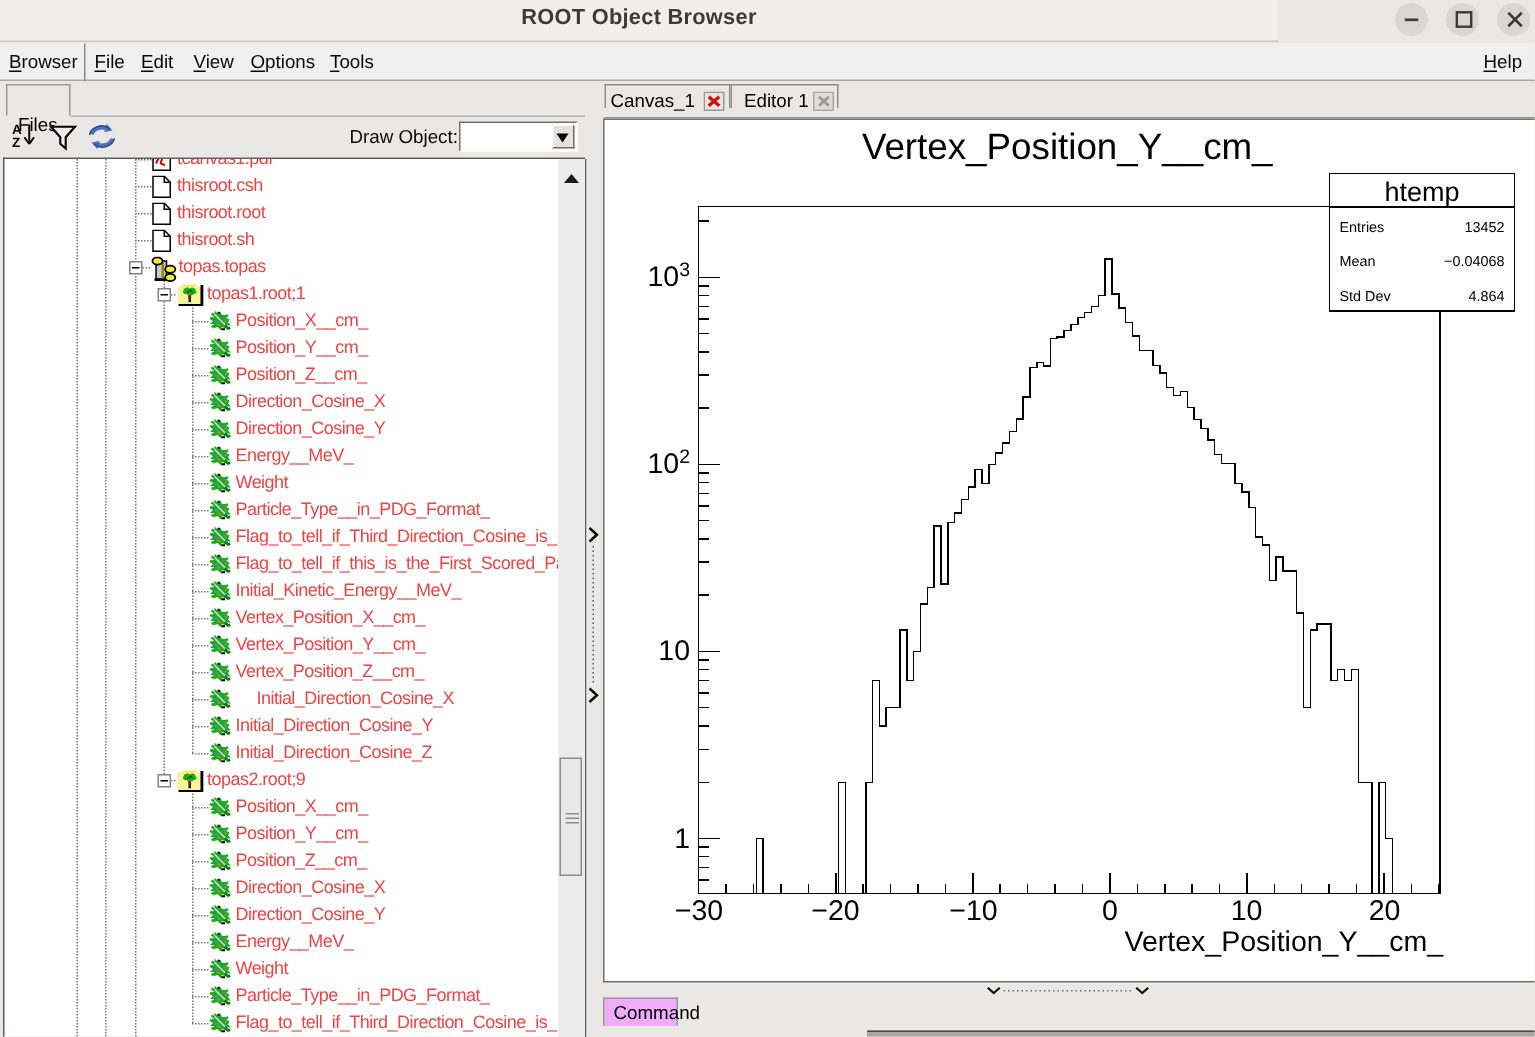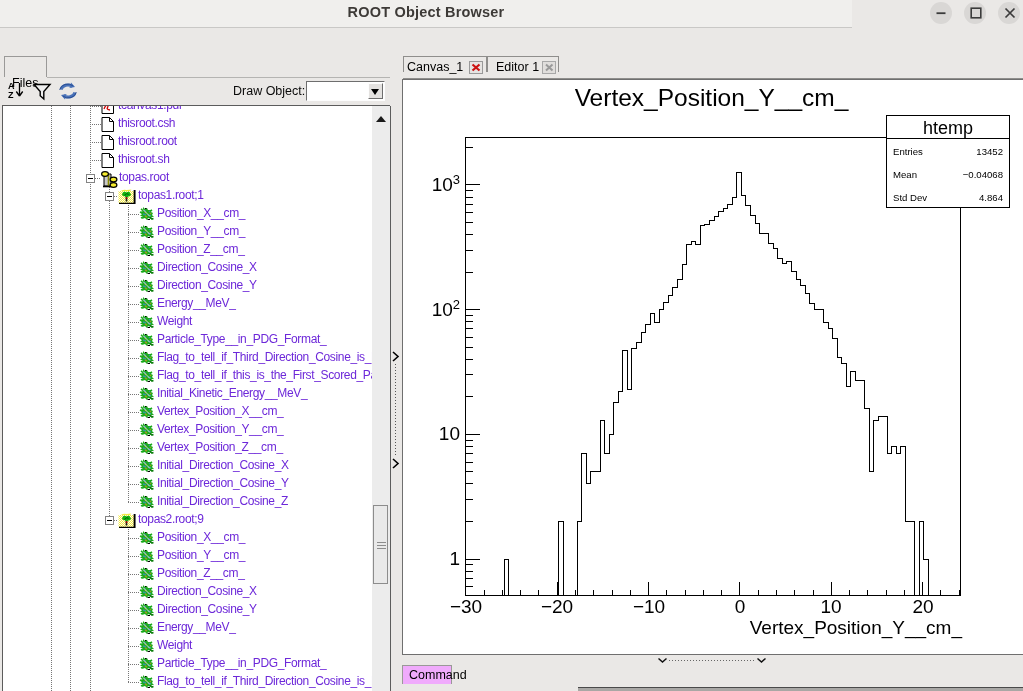--- a/index.html
+++ b/index.html
@@ -13,21 +13,21 @@
 #lpanel{left:0;top:54px;width:391px;height:637px}
 #ftab{position:absolute;left:4px;top:2px;width:43px;height:21px;background:#eae8e6;border:1px solid #9a9998;border-bottom:none;font-size:12.5px;padding:19px 0 0 7px}
 #ftabline{position:absolute;left:47px;top:23px;width:343px;height:1px;background:#b5b4b2}
 #drawopt{position:absolute;left:233px;top:30px;font-size:12.5px;color:#0a0a0a}
 #combo{position:absolute;left:306px;top:27px;width:79px;height:20px;background:#fff;border:1px solid;border-color:#6e6e6e #fdfdfd #fdfdfd #6e6e6e}
 #combobtn{position:absolute;right:1px;top:1px;width:15px;height:16px;background:#e4e2e0;border:1px solid;border-color:#fdfdfd #6e6e6e #6e6e6e #fdfdfd}
 #combobtn:after{content:"";position:absolute;left:2px;top:5px;border:4.5px solid transparent;border-top:6px solid #000}
 #treepanel{position:absolute;left:2px;top:51px;width:388px;height:586px;background:#fff;border-top:1px solid #5c5c5c;border-left:1px solid #5c5c5c;overflow:hidden}
 .vdot{position:absolute;width:1px;border-left:1px dotted #767676}
 .hdot{position:absolute;height:1px;border-top:1px dotted #767676}
-.tt{position:absolute;font-size:12px;letter-spacing:-0.35px;color:#6d28d9;white-space:pre}
+.tt{position:absolute;font-size:12px;letter-spacing:-0.35px;color:#ef4444;white-space:pre}
 .ic{position:absolute}
 .pm{position:absolute;width:9px;height:9px;background:#fff;border:1px solid #848484}
 .pm i{position:absolute;left:1px;top:3px;width:5px;height:1px;background:#000}
 #scroll{position:absolute;left:372px;top:52px;width:19px;height:639px;background:#ececec;border-right:1px solid #5c5c5c}
 #scroll .up{position:absolute;left:4px;top:5px;width:0;height:0;border:5px solid transparent;border-bottom:6.5px solid #1a1a1a}
 #thumb{position:absolute;left:1px;top:399px;width:15px;height:79px;background:#e9e9e9;border:1px solid #8c8c8c}
 #thumb:before{content:"";position:absolute;left:3px;top:36px;width:9px;height:1px;background:#8c8c8c;box-shadow:0 3px 0 #8c8c8c,0 6px 0 #8c8c8c}
 #vsplit{left:391px;top:54px;width:11px;height:637px;background:#eae8e6}
 #rpanel{left:402px;top:54px;width:621px;height:637px}
 .rtab{position:absolute;top:2px;height:16px;background:#eae8e6;border:1px solid #8f8e8c;border-bottom:none;font-size:12.5px}
@@ -41,20 +41,30 @@
 <div class="abs" id="title">
   <div class="t">ROOT Object Browser</div>
   <div class="wbtn" style="left:930px"></div>
   <div class="wbtn" style="left:964px"></div>
   <div class="wbtn" style="left:998px"></div>
   <svg class="abs" style="left:930px;top:2px" width="92" height="22" viewBox="0 0 92 22">
     <path d="M6.5 11.2h9" stroke="#3b3b3b" stroke-width="1.8"></path>
     <rect x="41.2" y="6.2" width="9.6" height="9.6" fill="none" stroke="#3b3b3b" stroke-width="1.6"></rect>
     <path d="M75.5 6.5l9 9M84.5 6.5l-9 9" stroke="#3b3b3b" stroke-width="1.7"></path>
   </svg>
+</div>
+<div class="abs" id="menubar">
+  <span style="left:6px"><u>B</u>rowser</span>
+  <span style="left:56px;top:0px;width:1px;height:25px;background:#8a8988"></span>
+  <span style="left:63px"><u>F</u>ile</span>
+  <span style="left:94px"><u>E</u>dit</span>
+  <span style="left:129px"><u>V</u>iew</span>
+  <span style="left:167px"><u>O</u>ptions</span>
+  <span style="left:220px"><u>T</u>ools</span>
+  <span style="left:989px"><u>H</u>elp</span>
 </div>
 <div class="abs" id="lpanel">
   <div id="ftab">Files</div>
   <div id="ftabline"></div>
   <svg class="abs" style="left:8px;top:27px" width="70" height="20" viewBox="0 0 70 20">
     <text x="0" y="8" font-size="9" font-weight="bold" fill="#1f35d4">A</text>
     <text x="0" y="17" font-size="9" font-weight="bold" fill="#d42020">Z</text>
     <path d="M11.5 2v13m0 0l-3.2-4.5m3.2 4.5l3.2-4.5" stroke="#000" stroke-width="1.3" fill="none"></path>
     <path d="M26 3.5h16l-6.2 7v7.5l-3.6-3.2v-4.3z" fill="#eee" stroke="#000" stroke-width="1.4"></path>
     <g fill="none" stroke="#4a72b8" stroke-width="3">
@@ -111,21 +121,21 @@
             <path d="M4 3h7v12H4Z" fill="#c8c8c8" stroke="#000" stroke-width="1"></path>
             <path d="M8.5 3v12" stroke="#8a8a00" stroke-width="1.6"></path>
             <path d="M3 15.5h8.5" stroke="#000" stroke-width="1.6"></path>
             <g stroke="#000" stroke-width="1.2">
               <ellipse cx="5" cy="3" rx="3.4" ry="2.4" fill="#f6ec2e"></ellipse>
               <ellipse cx="13.5" cy="8.5" rx="3.4" ry="2.4" fill="#f6ec2e"></ellipse>
               <ellipse cx="13.5" cy="14" rx="3.4" ry="2.4" fill="#f6ec2e"></ellipse>
             </g>
             <path d="M3.6 3h2.8M12.1 8.5h2.8M12.1 14h2.8" stroke="#f6ec2e" stroke-width="1"></path>
           </svg></div>
-<div class="tt" style="left:116px;top:64.0px">topas.root</div>
+<div class="tt" style="left:116px;top:64.0px">topas.topas</div>
 <div class="pm" style="left:102px;top:85.5px">
           <i></i>
         </div>
 <div class="hdot" style="left:111px;top:90.0px;width:3px"></div>
 <div class="ic" style="left:114px;top:82.0px"><svg width="19" height="16" viewBox="0 0 19 16">
             <defs>
               <pattern id="chk" width="2" height="2" patternUnits="userSpaceOnUse">
                 <rect width="2" height="2" fill="#fffef0"></rect>
                 <rect width="1" height="1" fill="#f2ea41"></rect>
                 <rect x="1" y="1" width="1" height="1" fill="#f2ea41"></rect>
@@ -297,21 +307,21 @@
 <div class="hdot" style="left:125px;top:360.0px;width:11px"></div>
 <div class="ic" style="left:136px;top:352.0px"><svg width="16" height="16" viewBox="0 0 16 16">
             <path d="M4 1 L6 3 8 2 9 4 12 4 12 6 14 7 13 9 15 11 12 11 12 13 9 12 8 14 6 12 3 13 4 10 1 10 3 8 1 6 4 5Z" fill="#1cab1c"></path>
             <path d="M2 3l3 2M1 6l4 2M2 12l4-2M13 4l-3 2" stroke="#1cab1c" stroke-width="1.6"></path>
             <path d="M5 4l2 2M4 8l3 1M9 9l3 1M10 5l1 1" stroke="#3699a0" stroke-width="1.4"></path>
             <path d="M6 10l2 1M11 7l1 1M6 6l1 1" stroke="#9a9a22" stroke-width="1.4"></path>
             <path d="M4 3.5 L11 10.5" stroke="#d8d8d8" stroke-width="1"></path>
             <path d="M11 11 l2 2 1.5-.5" stroke="#0c7c0c" stroke-width="1.7" fill="none"></path>
             <path d="M6 2.5h1.5M8.5 13.5h2.5" stroke="#000" stroke-width="1.2"></path>
           </svg></div>
-<div class="tt" style="left:154px;top:352.0px">Initial_Direction_Cosine_X</div>
+<div class="tt" style="left:168px;top:352.0px">Initial_Direction_Cosine_X</div>
 <div class="hdot" style="left:125px;top:378.0px;width:11px"></div>
 <div class="ic" style="left:136px;top:370.0px"><svg width="16" height="16" viewBox="0 0 16 16">
             <path d="M4 1 L6 3 8 2 9 4 12 4 12 6 14 7 13 9 15 11 12 11 12 13 9 12 8 14 6 12 3 13 4 10 1 10 3 8 1 6 4 5Z" fill="#1cab1c"></path>
             <path d="M2 3l3 2M1 6l4 2M2 12l4-2M13 4l-3 2" stroke="#1cab1c" stroke-width="1.6"></path>
             <path d="M5 4l2 2M4 8l3 1M9 9l3 1M10 5l1 1" stroke="#3699a0" stroke-width="1.4"></path>
             <path d="M6 10l2 1M11 7l1 1M6 6l1 1" stroke="#9a9a22" stroke-width="1.4"></path>
             <path d="M4 3.5 L11 10.5" stroke="#d8d8d8" stroke-width="1"></path>
             <path d="M11 11 l2 2 1.5-.5" stroke="#0c7c0c" stroke-width="1.7" fill="none"></path>
             <path d="M6 2.5h1.5M8.5 13.5h2.5" stroke="#000" stroke-width="1.2"></path>
           </svg></div>

